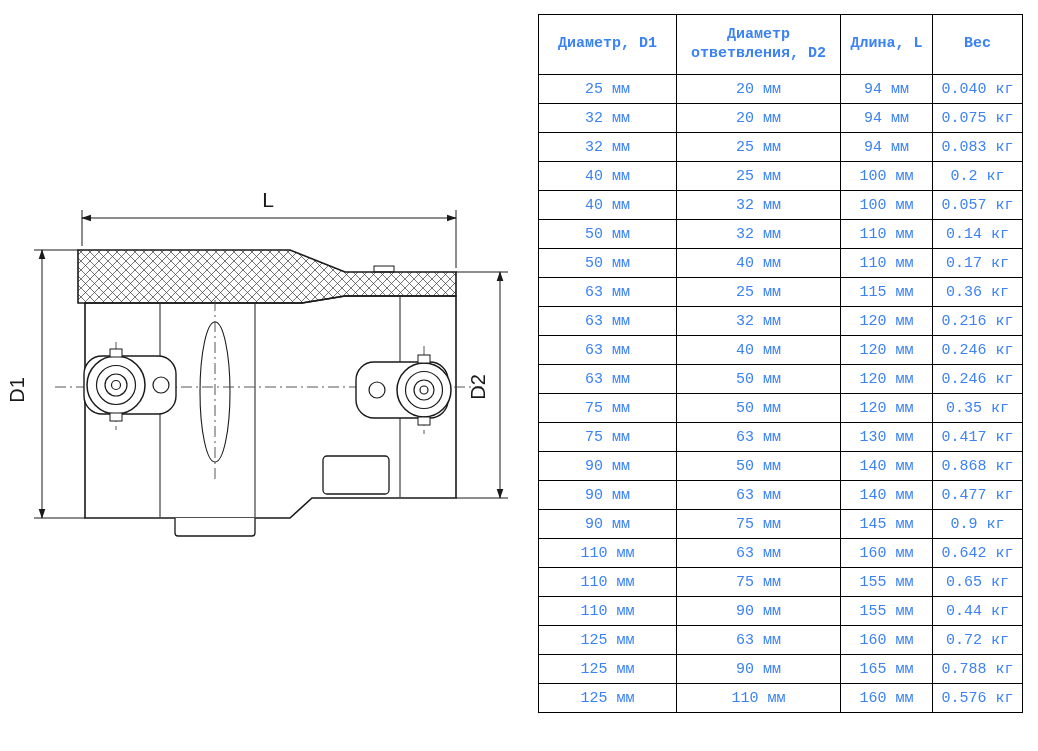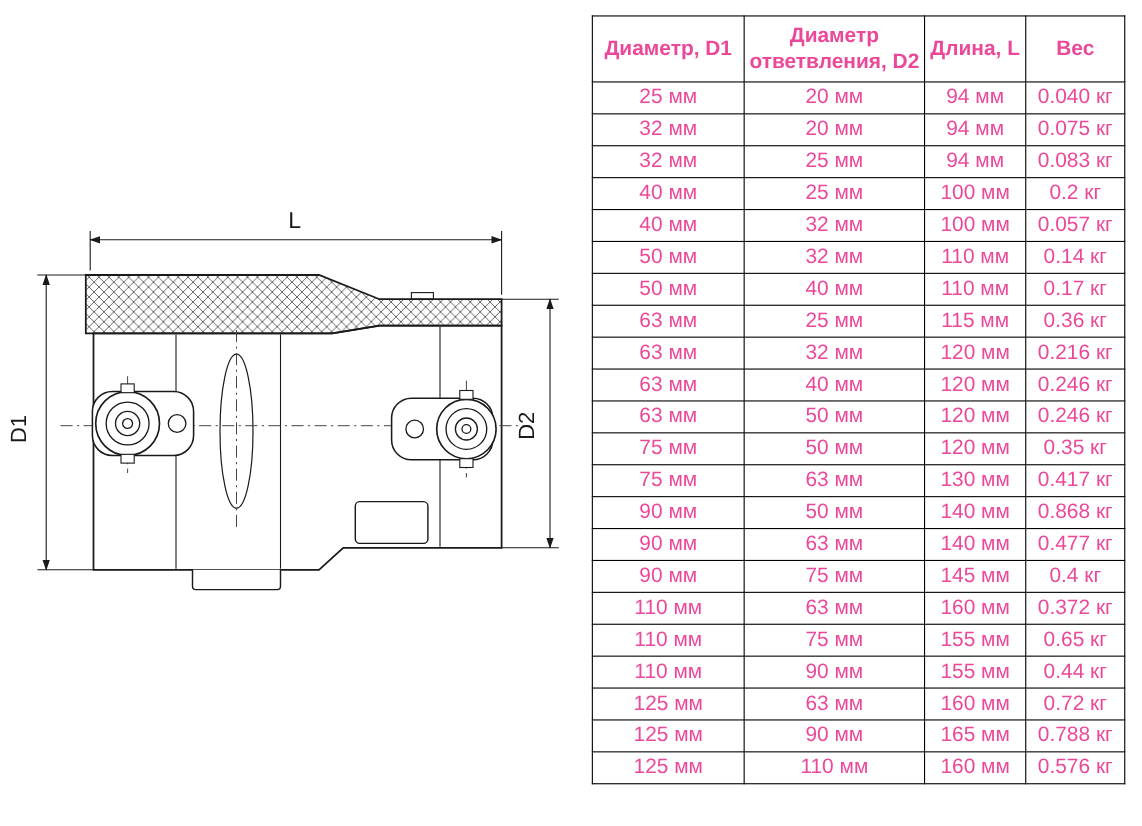--- a/index.html
+++ b/index.html
@@ -15,23 +15,23 @@
   .spec-table-wrap {
     position: absolute;
     left: 538px; top: 14px;
     width: 484px;
   }
 
   table.spec {
     border-collapse: collapse;
     width: 484px;
     table-layout: fixed;
-    font-family: Liberation Sans, sans-serif;
-    font-size: 19px;
-    color: #ec4899;
+    font-family: Liberation Mono, monospace;
+    font-size: 15px;
+    color: #3b82f6;
     background: #fff;
   }
   table.spec th, table.spec td {
     border: 1px solid #000;
     text-align: center;
     vertical-align: middle;
     padding: 0 4px;
     overflow: hidden;
   }
   table.spec th {
@@ -239,27 +239,27 @@
         <tr>
           <td>90 мм</td>
           <td>63 мм</td>
           <td>140 мм</td>
           <td>0.477 кг</td>
         </tr>
         <tr>
           <td>90 мм</td>
           <td>75 мм</td>
           <td>145 мм</td>
-          <td>0.4 кг</td>
+          <td>0.9 кг</td>
         </tr>
         <tr>
           <td>110 мм</td>
           <td>63 мм</td>
           <td>160 мм</td>
-          <td>0.372 кг</td>
+          <td>0.642 кг</td>
         </tr>
         <tr>
           <td>110 мм</td>
           <td>75 мм</td>
           <td>155 мм</td>
           <td>0.65 кг</td>
         </tr>
         <tr>
           <td>110 мм</td>
           <td>90 мм</td>

